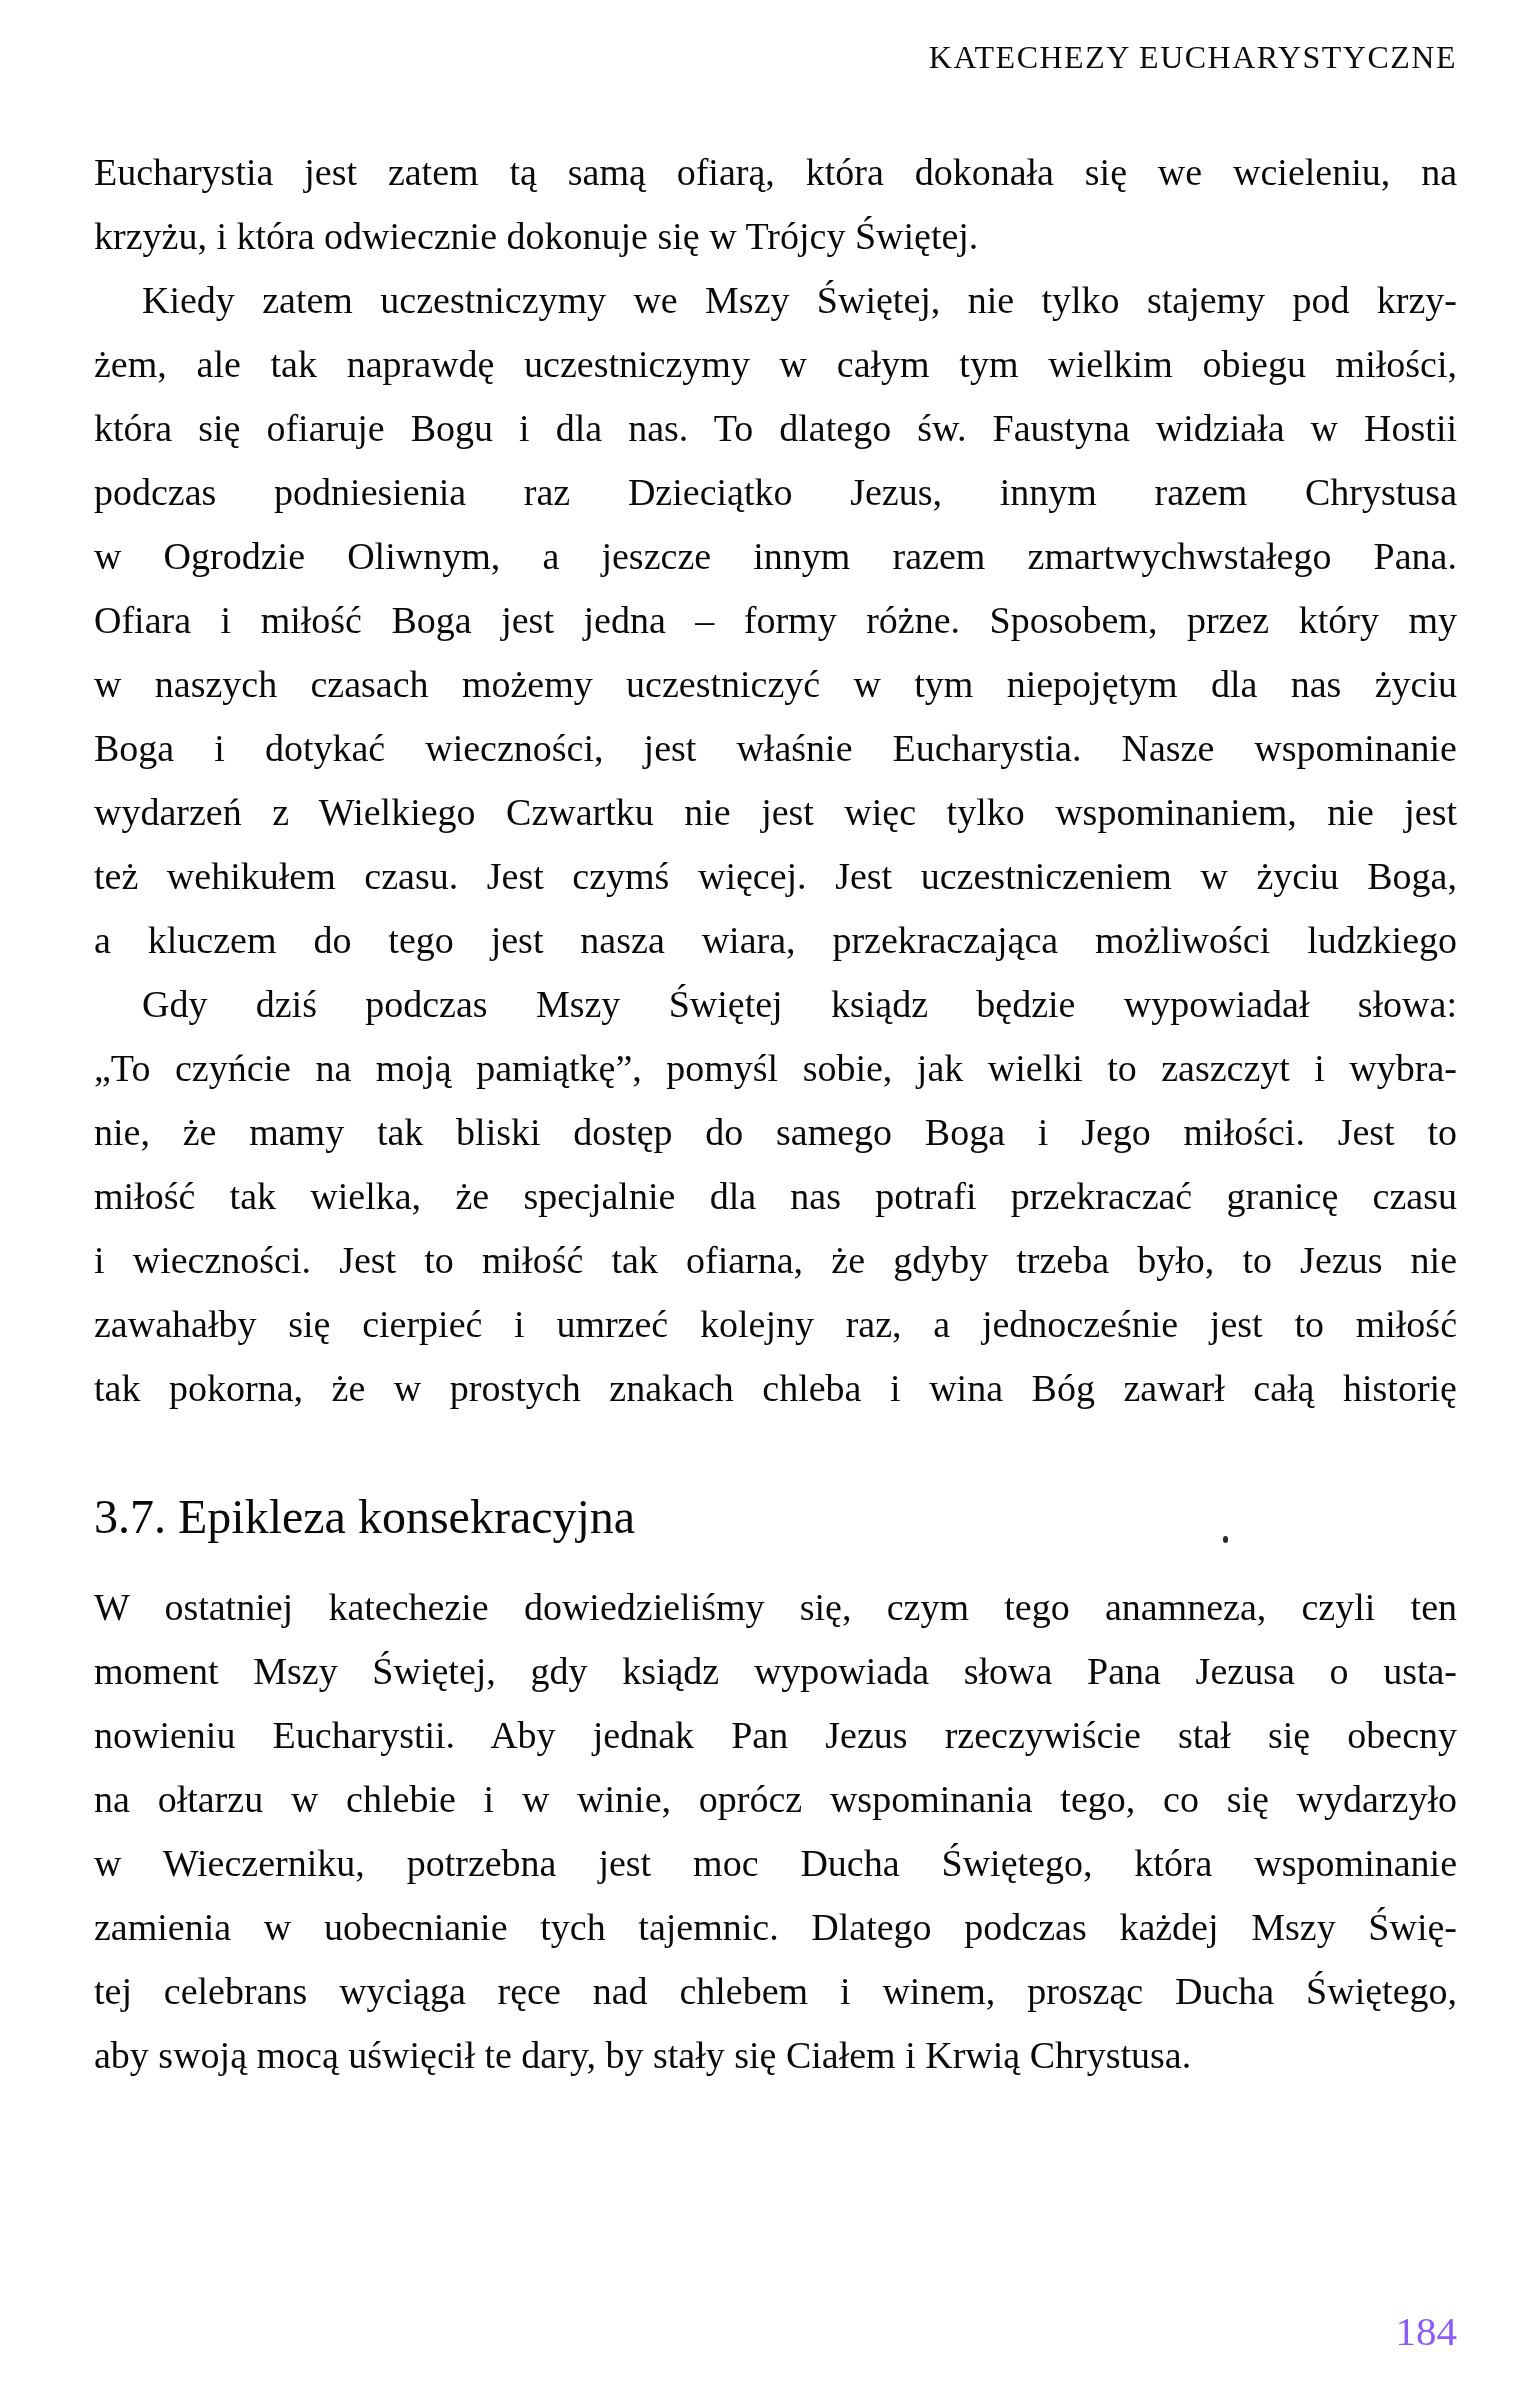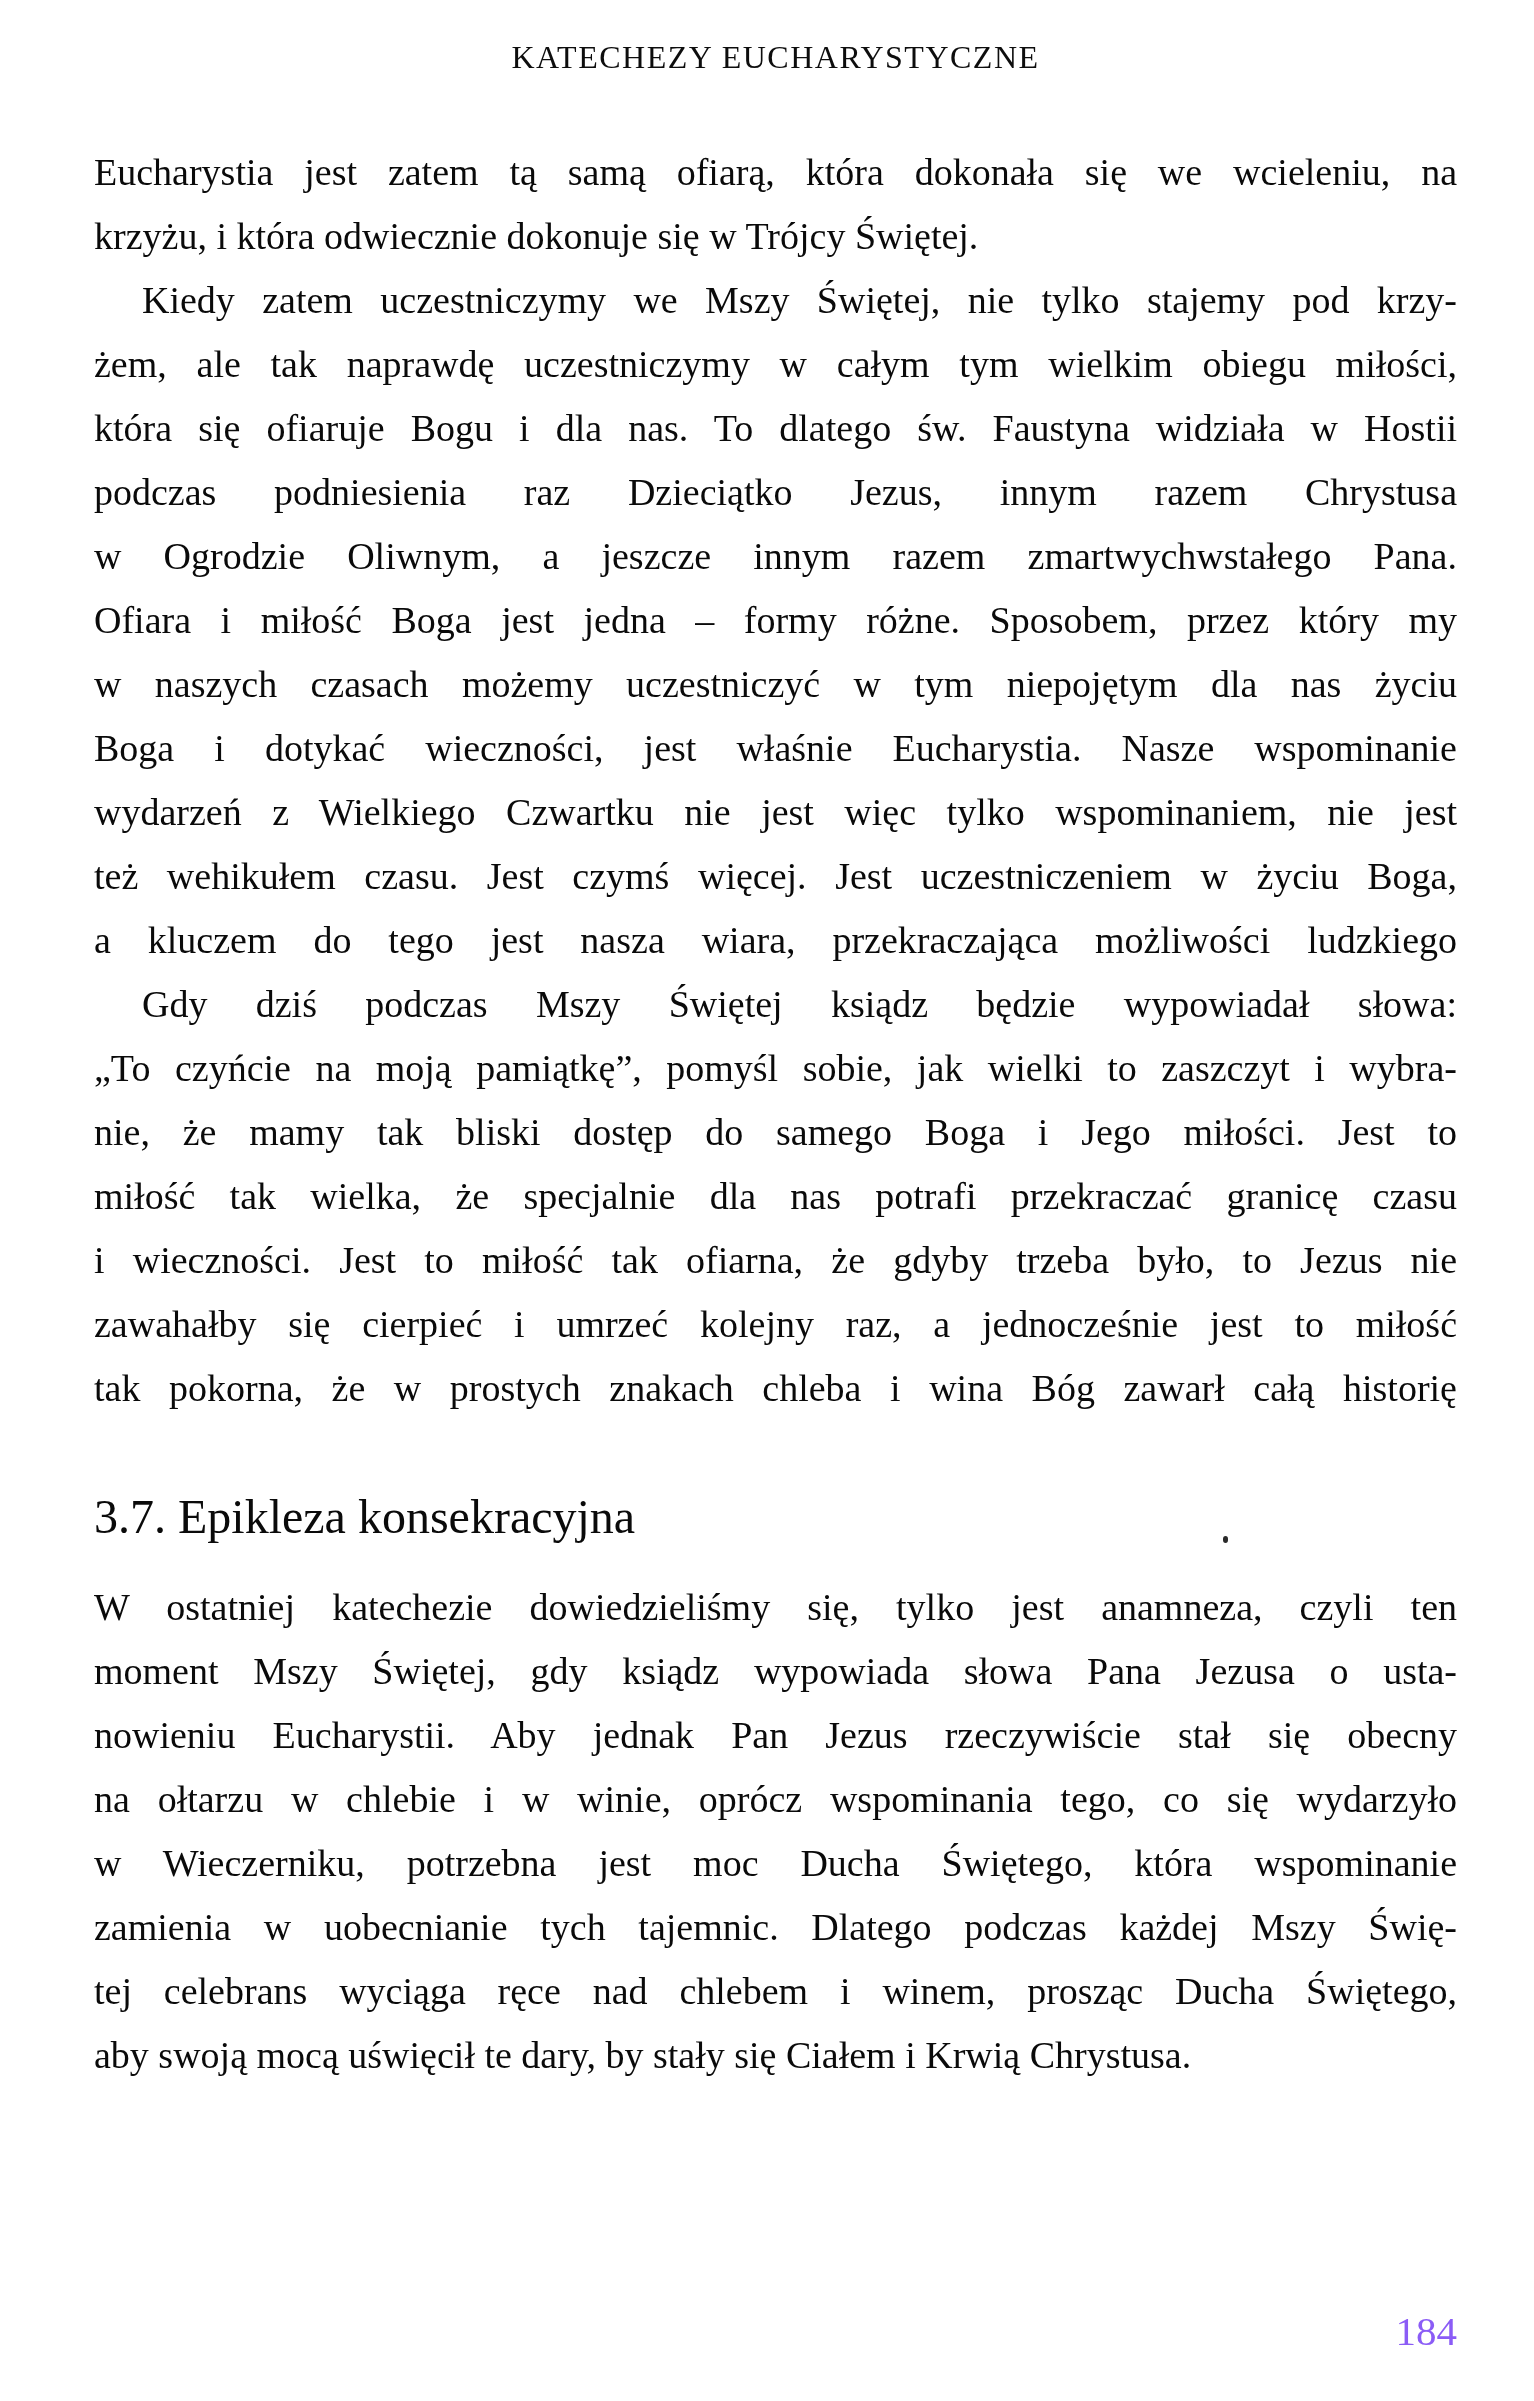--- a/index.html
+++ b/index.html
@@ -14,21 +14,21 @@
     background: #ffffff;
     color: #0a0a0a;
     font-family: "Liberation Serif", "DejaVu Serif", serif;
     overflow: hidden;
   }
   .runhead {
     position: absolute;
     left: 94px;
     top: 38px;
     width: 1363px;
-    text-align: center;
+    text-align: right;
     font-size: 32px;
     line-height: 38px;
     letter-spacing: 1.5px;
     white-space: nowrap;
     color: #0d0d0d;
   }
   .textblock {
     position: absolute;
     left: 94px;
     top: 140px;
@@ -112,21 +112,21 @@
           <div class="line j">i wieczności. Jest to miłość tak ofiarna, że gdyby trzeba było, to Jezus nie</div>
           <div class="line j">zawahałby się cierpieć i umrzeć kolejny raz, a jednocześnie jest to miłość</div>
           <div class="line j">tak pokorna, że w prostych znakach chleba i wina Bóg zawarł całą historię</div>
         </div>
       </div>
 
     <h2 class="section-heading">3.7. Epikleza konsekracyjna</h2>
 
     <div>
         <div class="para">
-          <div class="line j">W ostatniej katechezie dowiedzieliśmy się, tylko jest anamneza, czyli ten</div>
+          <div class="line j">W ostatniej katechezie dowiedzieliśmy się, czym tego anamneza, czyli ten</div>
           <div class="line j">moment Mszy Świętej, gdy ksiądz wypowiada słowa Pana Jezusa o usta-</div>
           <div class="line j">nowieniu Eucharystii. Aby jednak Pan Jezus rzeczywiście stał się obecny</div>
           <div class="line j">na ołtarzu w chlebie i w winie, oprócz wspominania tego, co się wydarzyło</div>
           <div class="line j">w Wieczerniku, potrzebna jest moc Ducha Świętego, która wspominanie</div>
           <div class="line j">zamienia w uobecnianie tych tajemnic. Dlatego podczas każdej Mszy Świę-</div>
           <div class="line j">tej celebrans wyciąga ręce nad chlebem i winem, prosząc Ducha Świętego,</div>
           <div class="line last">aby swoją mocą uświęcił te dary, by stały się Ciałem i Krwią Chrystusa.</div>
         </div>
       </div>
 

